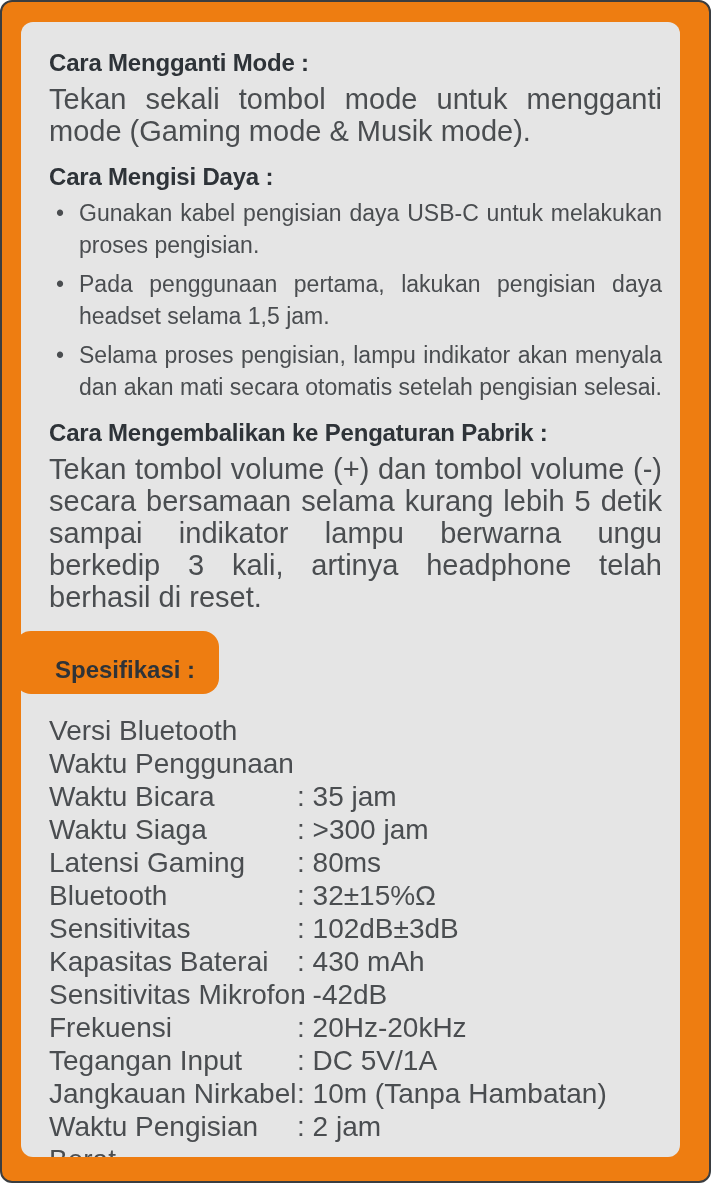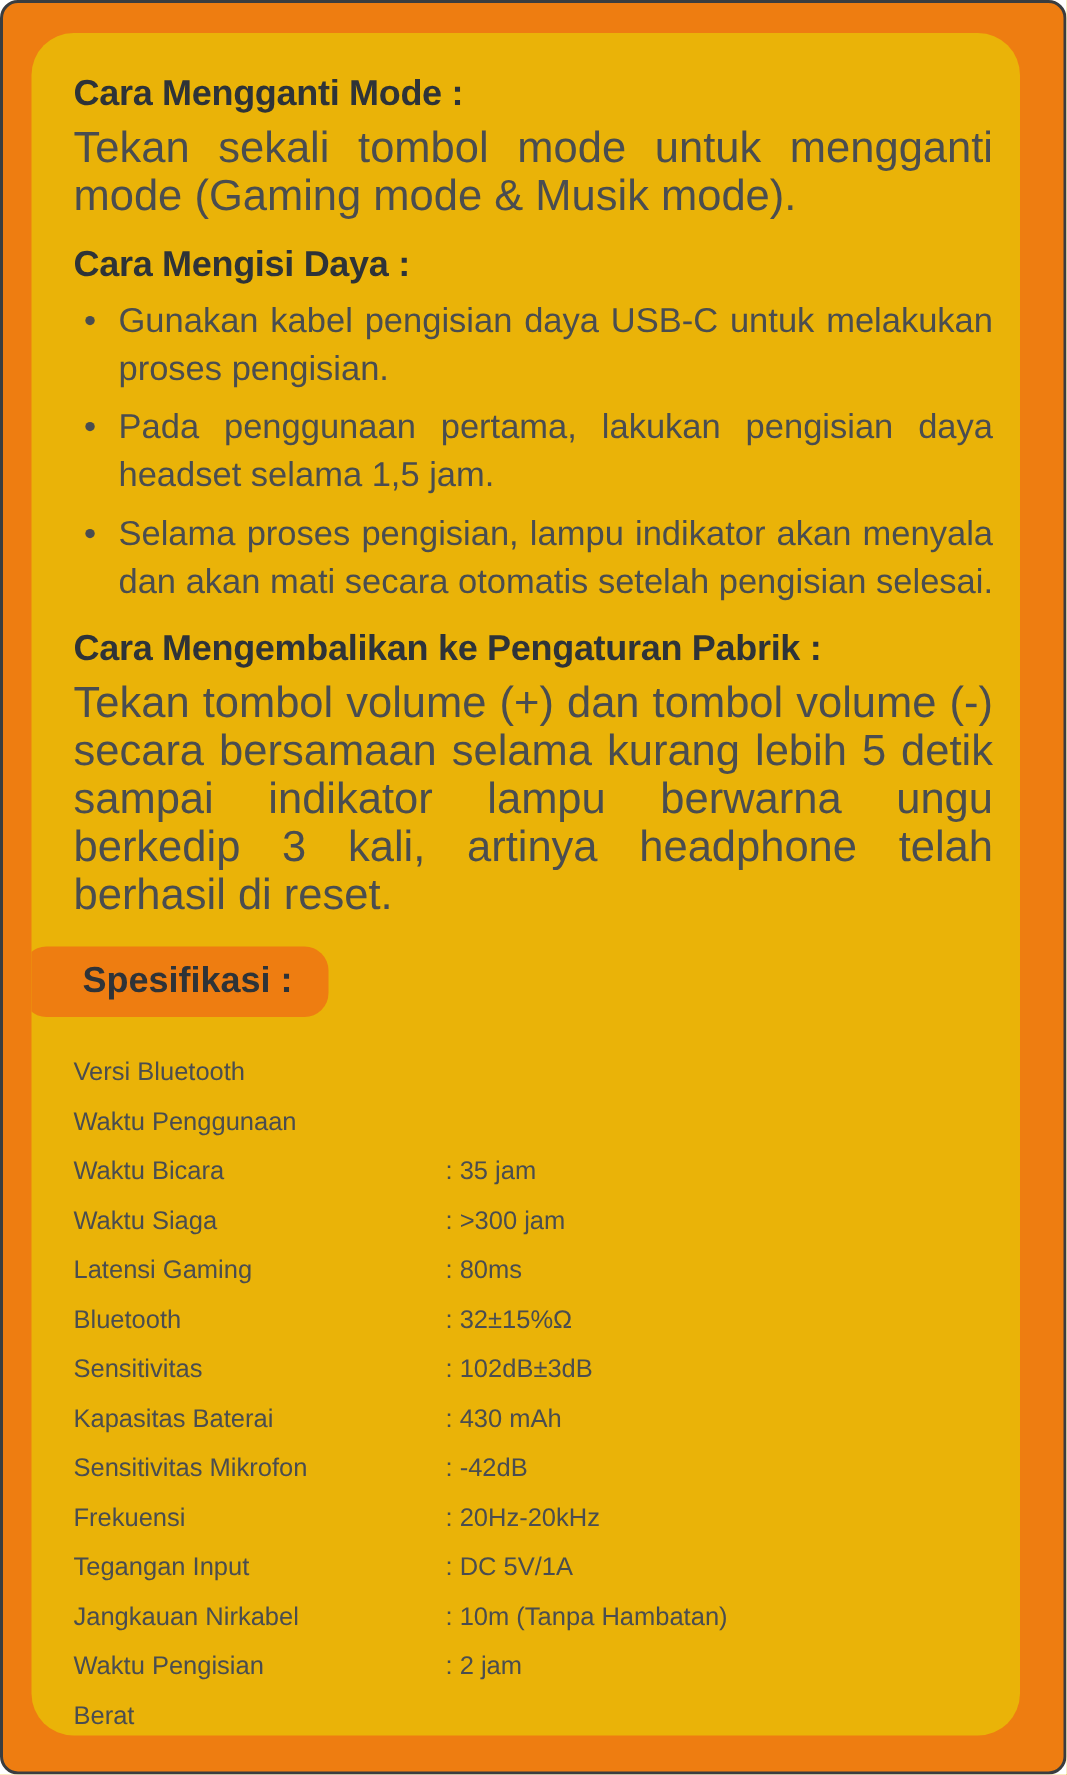--- a/index.html
+++ b/index.html
@@ -14,22 +14,22 @@
     border-radius: 12px;
     font-family: "Liberation Sans", sans-serif;
   }
 
   .card {
     position: absolute;
     left: 19px;
     top: 20px;
     right: 29px;
     bottom: 24px;
-    background: #eab308;
-    border-radius: 28px;
+    background: #e5e5e5;
+    border-radius: 12px;
     padding: 26px 18px 0 28px;
     overflow: hidden;
   }
 
   .heading {
     font-size: 24px;
     line-height: 30px;
     font-weight: 700;
     color: #2e3338;
     letter-spacing: -0.2px;
@@ -58,33 +58,33 @@
   .bullets li .bullet {
     position: absolute;
     left: 7px;
     top: 0;
     color: #4a4d50;
   }
 
   .badge {
     display: inline-block;
     margin: 18px 15px 14px -34px;
-    padding: 9px 24px 10px 40px;
+    padding: 25px 24px 10px 40px;
     background: #EE7D11;
     border-radius: 16px;
     font-size: 24px;
     font-weight: 700;
     color: #2e3338;
   }
 
   .spec-list { margin-top: 6px; }
   .spec-row {
     display: grid;
     grid-template-columns: 248px 1fr;
-    font-size: 17px;
+    font-size: 28px;
     line-height: 33px;
     color: #4a4d50;
   }
   .spec-row .spec-label { white-space: nowrap; }
   .spec-row .spec-value { white-space: nowrap; }
 </style>
 </head>
 <body>
 
 <div class="frame">

